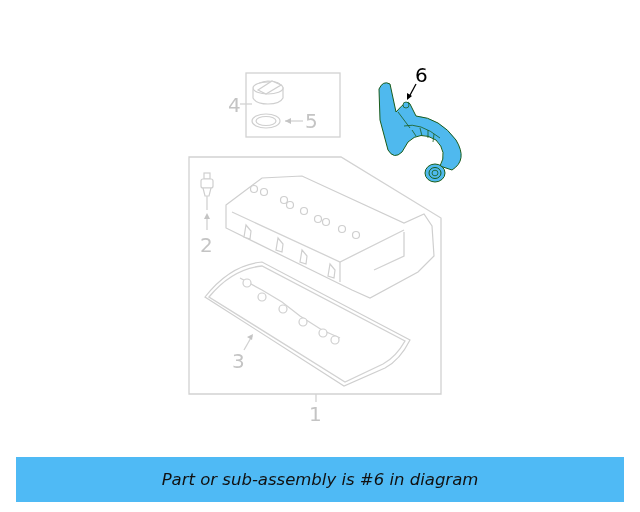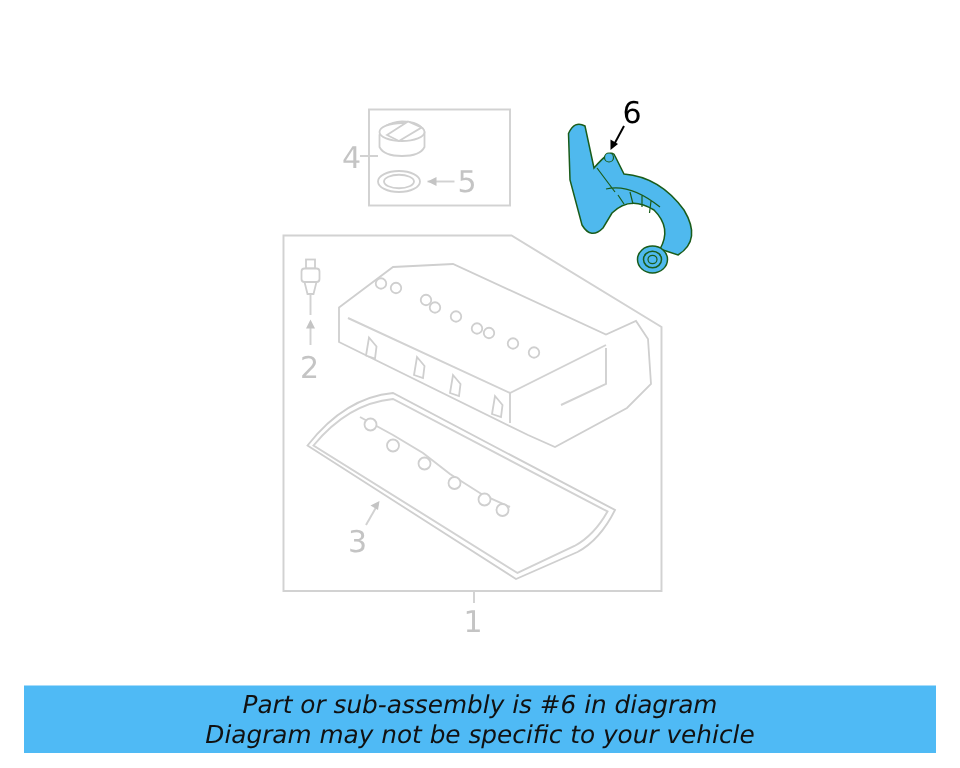--- a/index.html
+++ b/index.html
@@ -97,14 +97,13 @@
     <ellipse cx="435" cy="173" rx="3" ry="2.8" fill="#4fb9ee" stroke="#1a5c1a" stroke-width="0.8"></ellipse>
     <circle cx="406" cy="105" r="3" fill="#4fb9ee" stroke="#1a5c1a" stroke-width="0.8"></circle>
   </g>
   <line x1="416" y1="84" x2="409" y2="97" stroke="#000" stroke-width="1.3"></line>
   <path d="M407,100 l0,-7 l5,3 z" fill="#000"></path>
   <text class="callout-hl" x="415" y="82">6</text>
 </svg>
 
 <div class="banner">
   <div>Part or sub-assembly is #6 in diagram</div>
-  <div>Diagram may not be specific to your vehicle</div>
 </div>
 
 </body></html>

